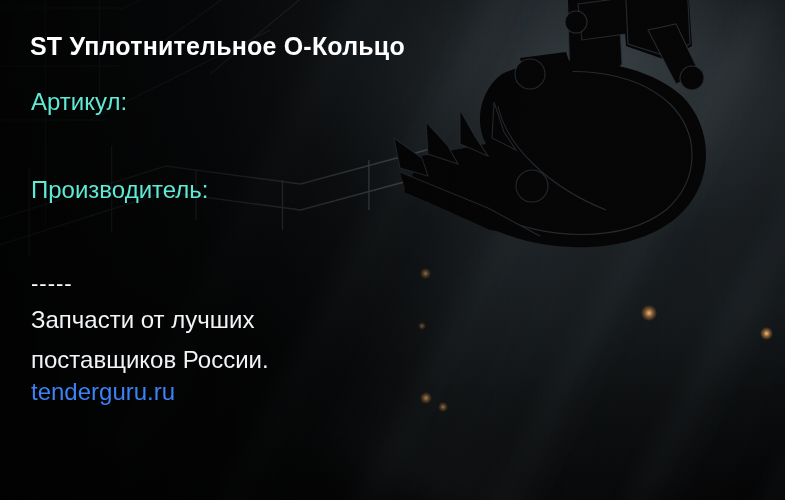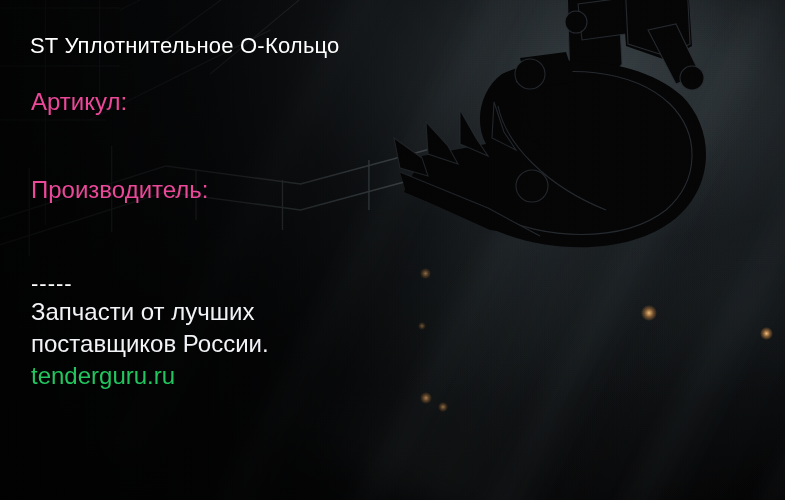--- a/index.html
+++ b/index.html
@@ -145,35 +145,35 @@
   .content {
     position: absolute;
     inset: 0;
     padding: 0;
   }
 
   .title {
     position: absolute;
     left: 30px;
     top: 26px;
-    font-size: 22px;
+    font-size: 25px;
     line-height: 40px;
-    font-weight: 400;
+    font-weight: 700;
     color: #ffffff;
     letter-spacing: 0.2px;
     white-space: nowrap;
   }
 
   .field {
     position: absolute;
     left: 31px;
     font-size: 24px;
     line-height: 31px;
     font-weight: 400;
-    color: #ec4899;
+    color: #5eead4;
     white-space: nowrap;
   }
   .field-article { top: 86px; }
   .field-maker   { top: 174px; }
   .field .value  { display: block; }
 
   .promo {
     position: absolute;
     left: 31px;
     top: 272px;
@@ -183,22 +183,22 @@
     color: #f2f3f7;
     white-space: nowrap;
   }
   .promo .rule {
     display: block;
     letter-spacing: 1px;
     color: #ffffff;
     font-size: 22px;
     line-height: 24px;
   }
-  .promo .line { display: block; }
-  .promo .site { display: block; color: #22c55e; }
+  .promo .line { display: block; margin-top: 8px; }
+  .promo .site { display: block; color: #3b82f6; }
 </style>
 </head>
 <body>
 
 <div class="banner">
 
   <div class="bg-base"></div>
   <div class="bg-shafts"></div>
   <div class="bg-shafts2"></div>
 

